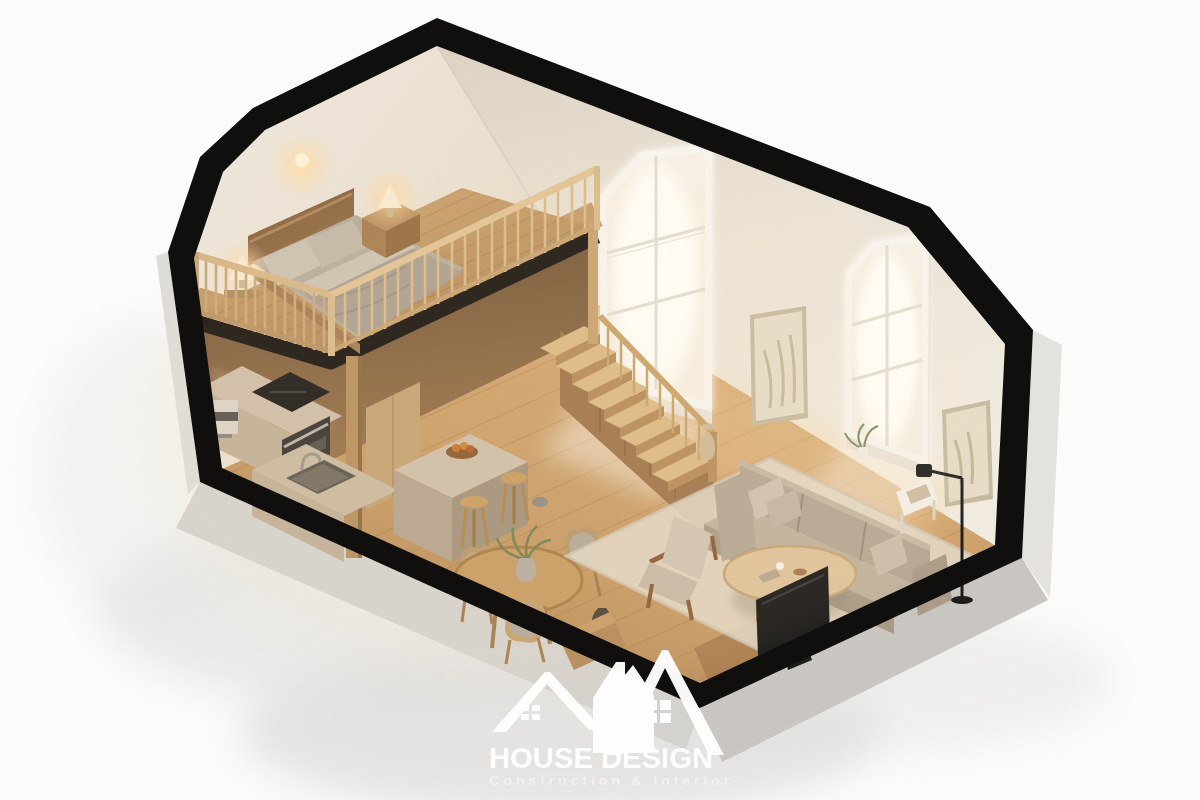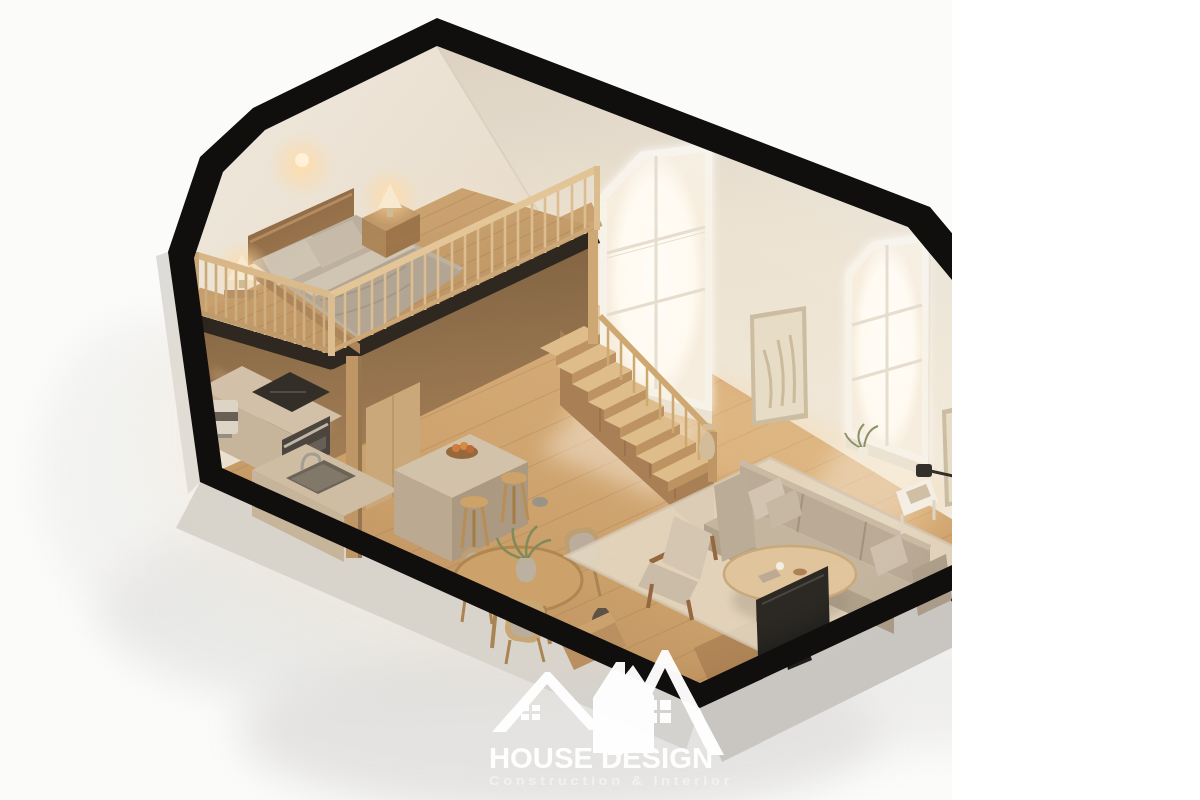--- a/index.html
+++ b/index.html
@@ -1,16 +1,16 @@
 <!DOCTYPE html>
 <html><head>
 <meta charset="utf-8">
 <style>
   html,body{margin:0;padding:0;background:#ffffff;}
-  .stage{position:relative;width:952px;height:800px;overflow:hidden;background:#a3a3a3;
+  .stage{position:relative;width:1200px;height:800px;overflow:hidden;background:#a3a3a3;
          font-family:"Liberation Sans", sans-serif;}
   svg{display:block}
   .wm-title{font-family:"Liberation Sans", sans-serif;font-weight:bold;}
   .wm-tagline{font-family:"Liberation Sans", sans-serif;font-weight:bold;}
 </style>
 </head>
 <body>
 
 <div class="stage">
 <svg width="1200" height="800" viewBox="0 0 1200 800">

